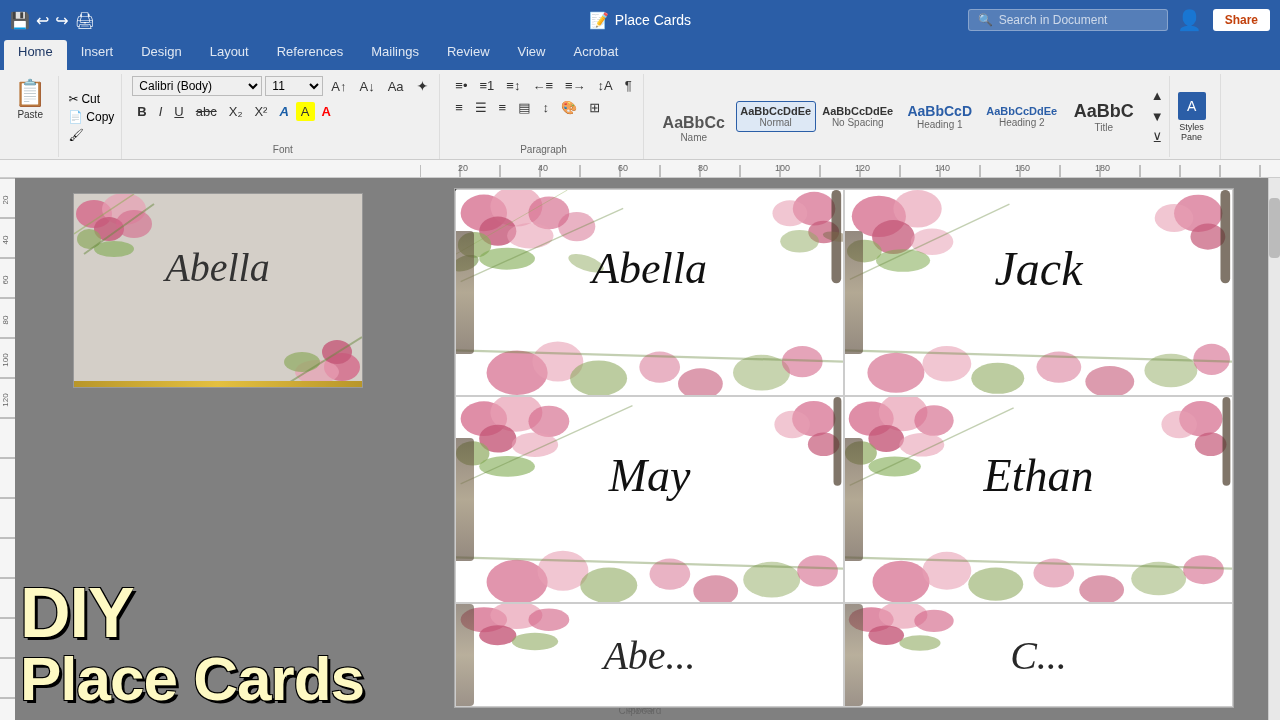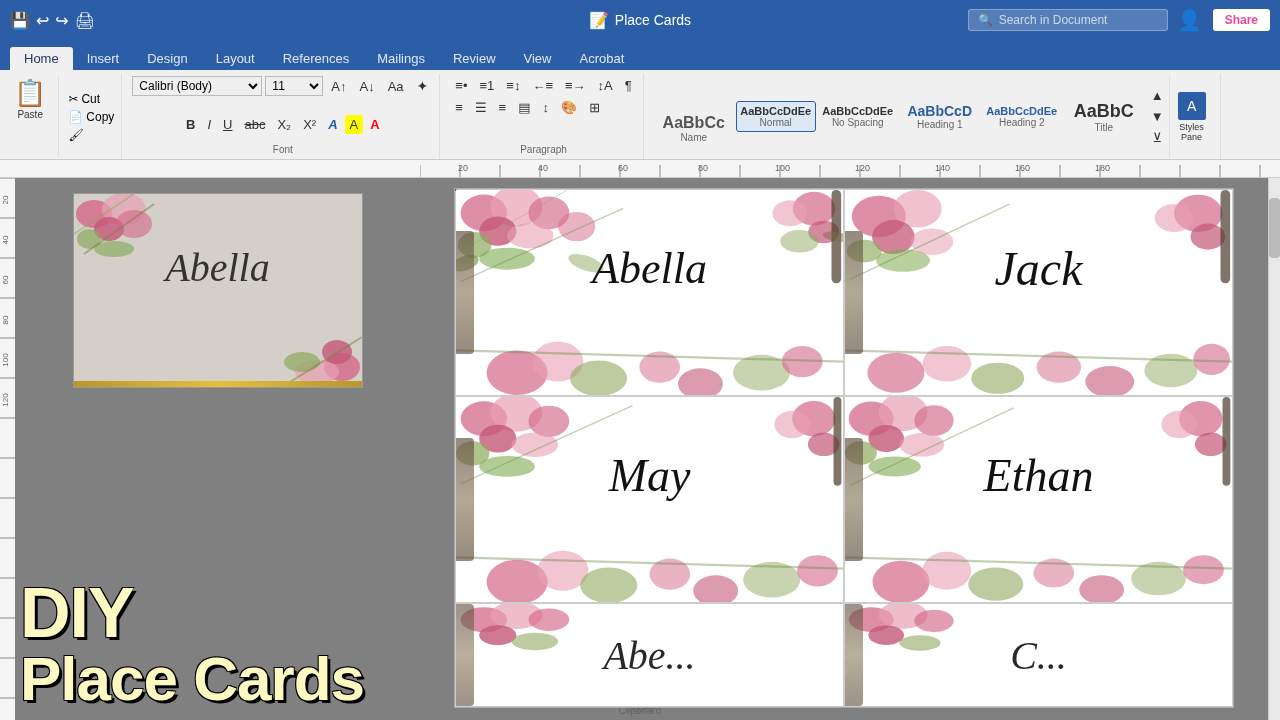--- a/index.html
+++ b/index.html
@@ -37,22 +37,21 @@
       align-items: center;
       gap: 5px;
     }
     #title-bar .right-controls { display: flex; align-items: center; gap: 10px; }
 
     
     #ribbon-tabs {
       height: 30px;
       background: #2b5ea7;
       display: flex;
-      align-items: flex-end;
-      padding-left: 10px;
+      padding-left: 4px;
     }
     .ribbon-tab {
       padding: 4px 14px;
       font-size: 13px;
       color: rgba(255,255,255,0.85);
       cursor: pointer;
       border-radius: 3px 3px 0 0;
       background: transparent;
     }
     .ribbon-tab.active {
@@ -263,21 +262,21 @@
   <div class="title-center">
     <span class="title-icon">📝</span>
     <span>Place Cards</span>
   </div>
   <div class="right-controls">
     <div class="search-box">
       <span>🔍</span>
       <span style="font-size:12px;color:rgba(255,255,255,0.7);">Search in Document</span>
     </div>
     <span style="color:white;font-size:20px;cursor:pointer;">👤</span>
-    <button style="background:white;color:#ec4899;border:none;padding:4px 12px;border-radius:3px;font-size:12px;font-weight:600;cursor:pointer;">Share</button>
+    <button style="background:white;color:#c2410c;border:none;padding:4px 12px;border-radius:3px;font-size:12px;font-weight:600;cursor:pointer;">Share</button>
   </div>
 </div>
 
 <div id="ribbon-tabs">
   <div class="ribbon-tab active">Home</div>
   <div class="ribbon-tab">Insert</div>
   <div class="ribbon-tab">Design</div>
   <div class="ribbon-tab">Layout</div>
   <div class="ribbon-tab">References</div>
   <div class="ribbon-tab">Mailings</div>
@@ -303,21 +302,21 @@
         <span>📄</span> Copy
       </div>
       <div style="display:flex;align-items:center;gap:3px;cursor:pointer;padding:1px 3px;font-size:12px;">
         <span>🖌</span>
       </div>
     </div>
     <div style="font-size:10px;color:#666;text-align:center;position:absolute;bottom:4px;left:4px;right:4px;">Clipboard</div>
   </div>
 
   <div class="ribbon-group" style="position:relative;">
-    <div class="ribbon-group-content" style="flex-direction:column;align-items:center;gap:17px;">
+    <div class="ribbon-group-content" style="flex-direction:column;align-items:flex-start;gap:4px;">
       <div style="display:flex;align-items:center;gap:3px;">
         <select class="font-select">
           <option>Calibri (Body)</option>
         </select>
         <select class="size-select">
           <option>11</option>
         </select>
         <button class="small-btn">A↑</button>
         <button class="small-btn">A↓</button>
         <button class="small-btn">Aa</button>

